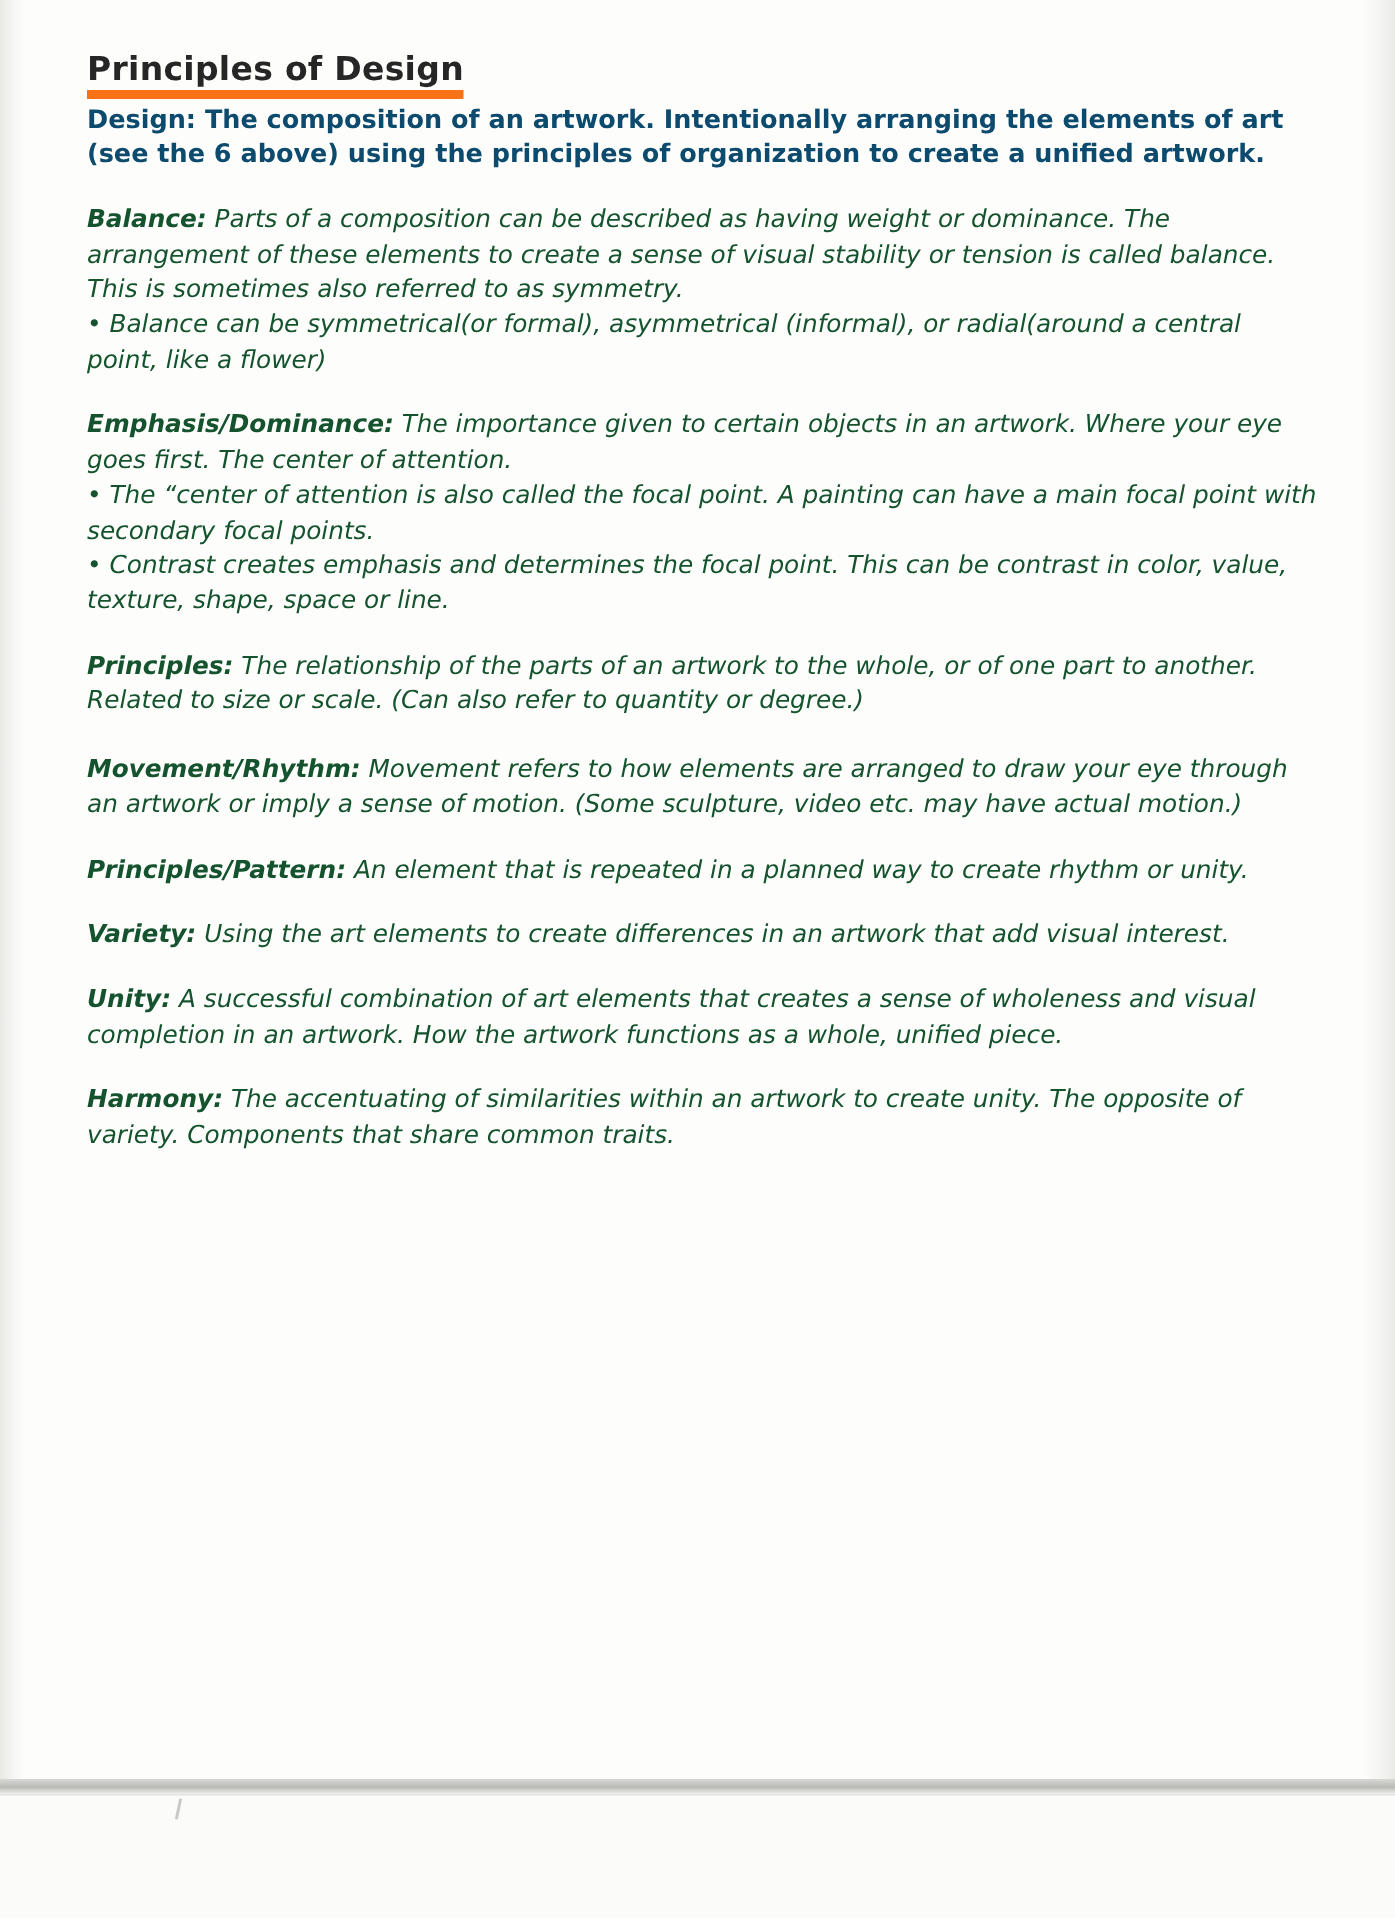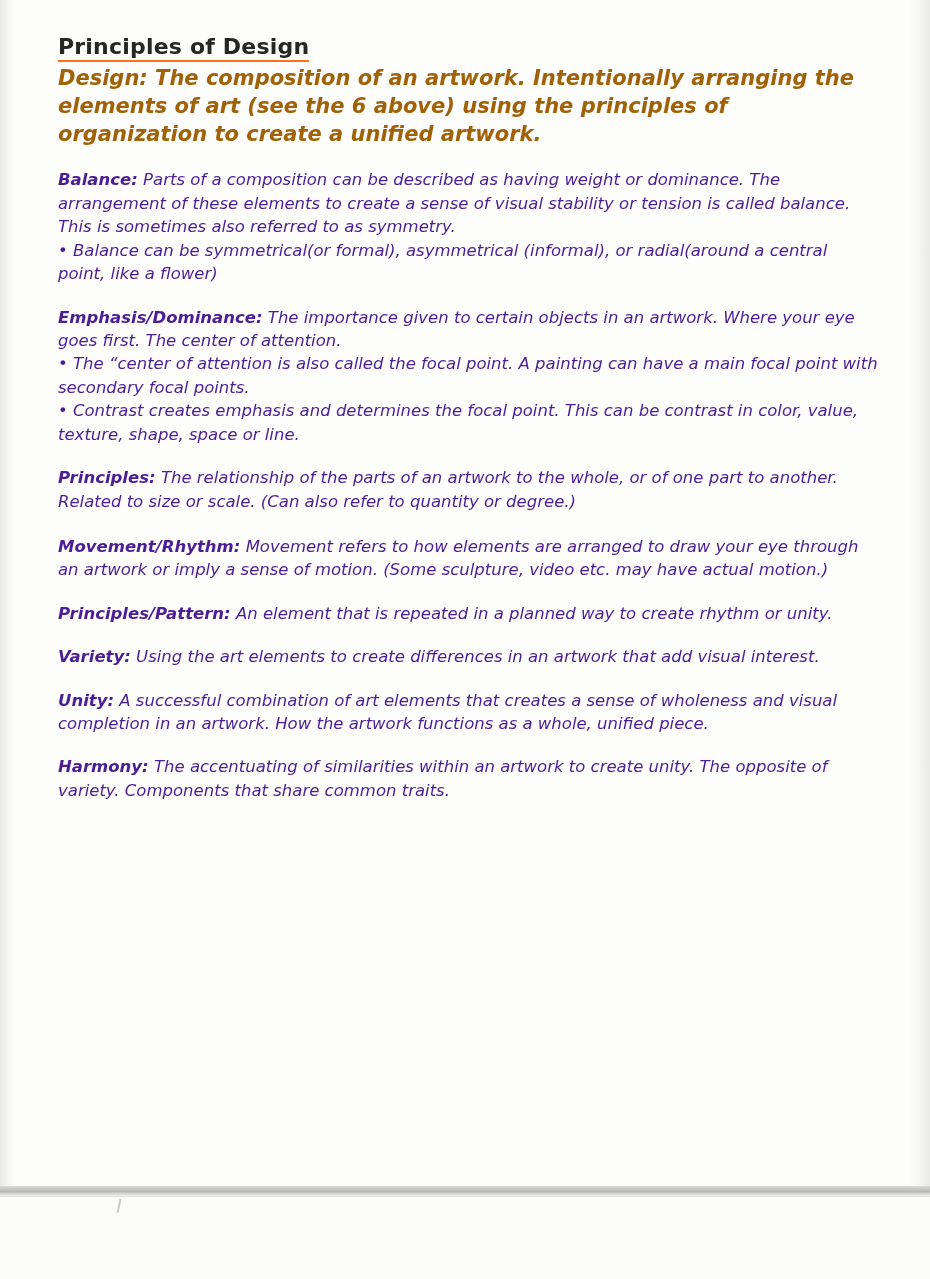--- a/index.html
+++ b/index.html
@@ -65,48 +65,47 @@
     width: 840px;
   }
 
   .doc-title {
     font-family: "DejaVu Sans", sans-serif;
     font-weight: bold;
     font-size: 22px;
     letter-spacing: 0.2px;
     color: #262626;
     display: inline-block;
-    border-bottom: 2px solid #f97316;
+    border-bottom: 6px solid #f97316;
     padding-bottom: 1px;
     margin: 0 0 3px 0;
     line-height: 1.15;
   }
 
   .intro {
     font-family: "DejaVu Sans", sans-serif;
-    font-style: italic;
     font-weight: bold;
-    font-size: 21px;
+    font-size: 17px;
     line-height: 1.32;
-    color: #a16207;
+    color: #0c4a6e;
     margin: 0 0 20px 0;
     width: 800px;
   }
 
   .entry {
     margin: 0 0 20px 0;
     width: 820px;
   }
   .entry p {
     margin: 0;
     font-family: "DejaVu Sans", sans-serif;
     font-style: italic;
     font-size: 16.5px;
     line-height: 1.42;
-    color: #4c1d95;
+    color: #14532d;
   }
   .entry .term {
     font-weight: bold;
     font-style: italic;
   }
   .bullet {
     margin-top: 1px;
   }
   .bullet:before {
     content: "\2022\00a0";

